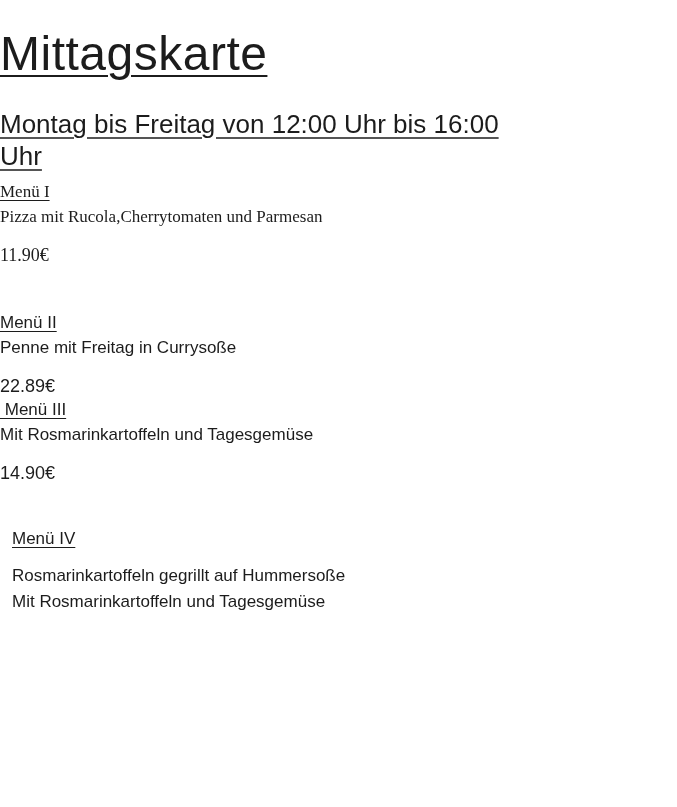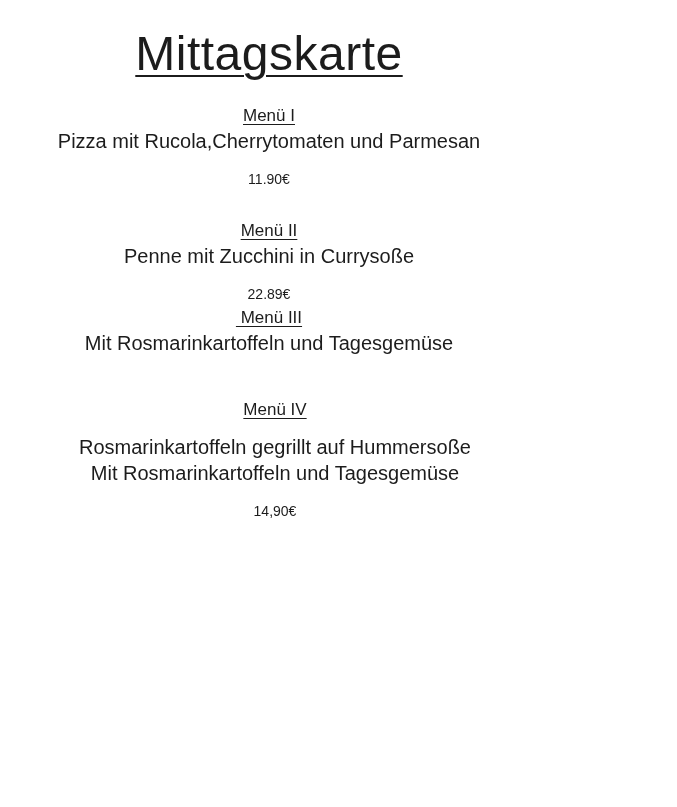--- a/index.html
+++ b/index.html
@@ -8,21 +8,20 @@
     width: 677px;
     height: 807px;
     background: #ffffff;
     font-family: "Liberation Sans", sans-serif;
     color: #1c1c1c;
   }
   .page {
     width: 538px;
     height: 807px;
     overflow: hidden;
-    text-align: center;
   }
   .title {
     font-size: 48px;
     font-weight: 400;
     line-height: 60px;
     margin: 24px 0 0 0;
     text-decoration: underline;
     text-decoration-thickness: 2px;
     text-underline-offset: 5px;
     letter-spacing: 0.5px;
@@ -37,71 +36,72 @@
     text-decoration-color: #555555;
     text-underline-offset: 4px;
   }
   .intro {
     font-size: 17px;
     line-height: 25px;
     margin: 18px 0 0 0;
   }
   .intro .line { display: block; }
   .menu { margin: 0; }
-  .menu-1 { margin-top: 20px; }
-  .menu-2 { margin-top: 28px; }
+  .menu-1 { margin-top: 8px; font-family: Liberation Serif, serif; }
+  .menu-2 { margin-top: 44px; }
   .menu-3 { }
   .menu-4 { margin-top: 42px; margin-left: 12px; }
   .menu-heading {
     font-size: 17px;
     font-weight: 400;
     line-height: 24px;
     margin: 0;
     text-decoration: underline;
     text-decoration-thickness: 1px;
     text-underline-offset: 3px;
   }
   .menu-desc {
-    font-size: 20px;
+    font-size: 17px;
     line-height: 26px;
     margin: 0;
   }
   .menu-desc.desc-gap { margin-top: 12px; }
   .menu-price {
-    font-size: 14px;
+    font-size: 18px;
     line-height: 24px;
     margin: 13px 0 0 0;
   }
 </style>
 </head>
 <body>
 
 <div class="page">
 
   <h1 class="title">Mittagskarte</h1>
 
+  <h2 class="subtitle">Montag bis Freitag von 12:00 Uhr bis 16:00 Uhr</h2>
 
 
   <section class="menu menu-1">
     <h3 class="menu-heading">Menü I</h3>
     <p class="menu-desc">Pizza mit Rucola,Cherrytomaten und Parmesan</p>
     <p class="menu-price">11.90€</p>
   </section>
 
   <section class="menu menu-2">
     <h3 class="menu-heading">Menü II</h3>
-    <p class="menu-desc">Penne mit Zucchini in Currysoße</p>
+    <p class="menu-desc">Penne mit Freitag in Currysoße</p>
     <p class="menu-price">22.89€</p>
   </section>
 
   <section class="menu menu-3">
     <h3 class="menu-heading">&nbsp;Menü III</h3>
     <p class="menu-desc">Mit Rosmarinkartoffeln und Tagesgemüse</p>
+    <p class="menu-price">14.90€</p>
   </section>
 
   <section class="menu menu-4">
     <h3 class="menu-heading">Menü IV</h3>
     <p class="menu-desc desc-gap">Rosmarinkartoffeln gegrillt auf Hummersoße</p>
     <p class="menu-desc">Mit Rosmarinkartoffeln und Tagesgemüse</p>
-    <p class="menu-price">14,90€</p>
   </section>
 
 </div>
 
 </body></html>

